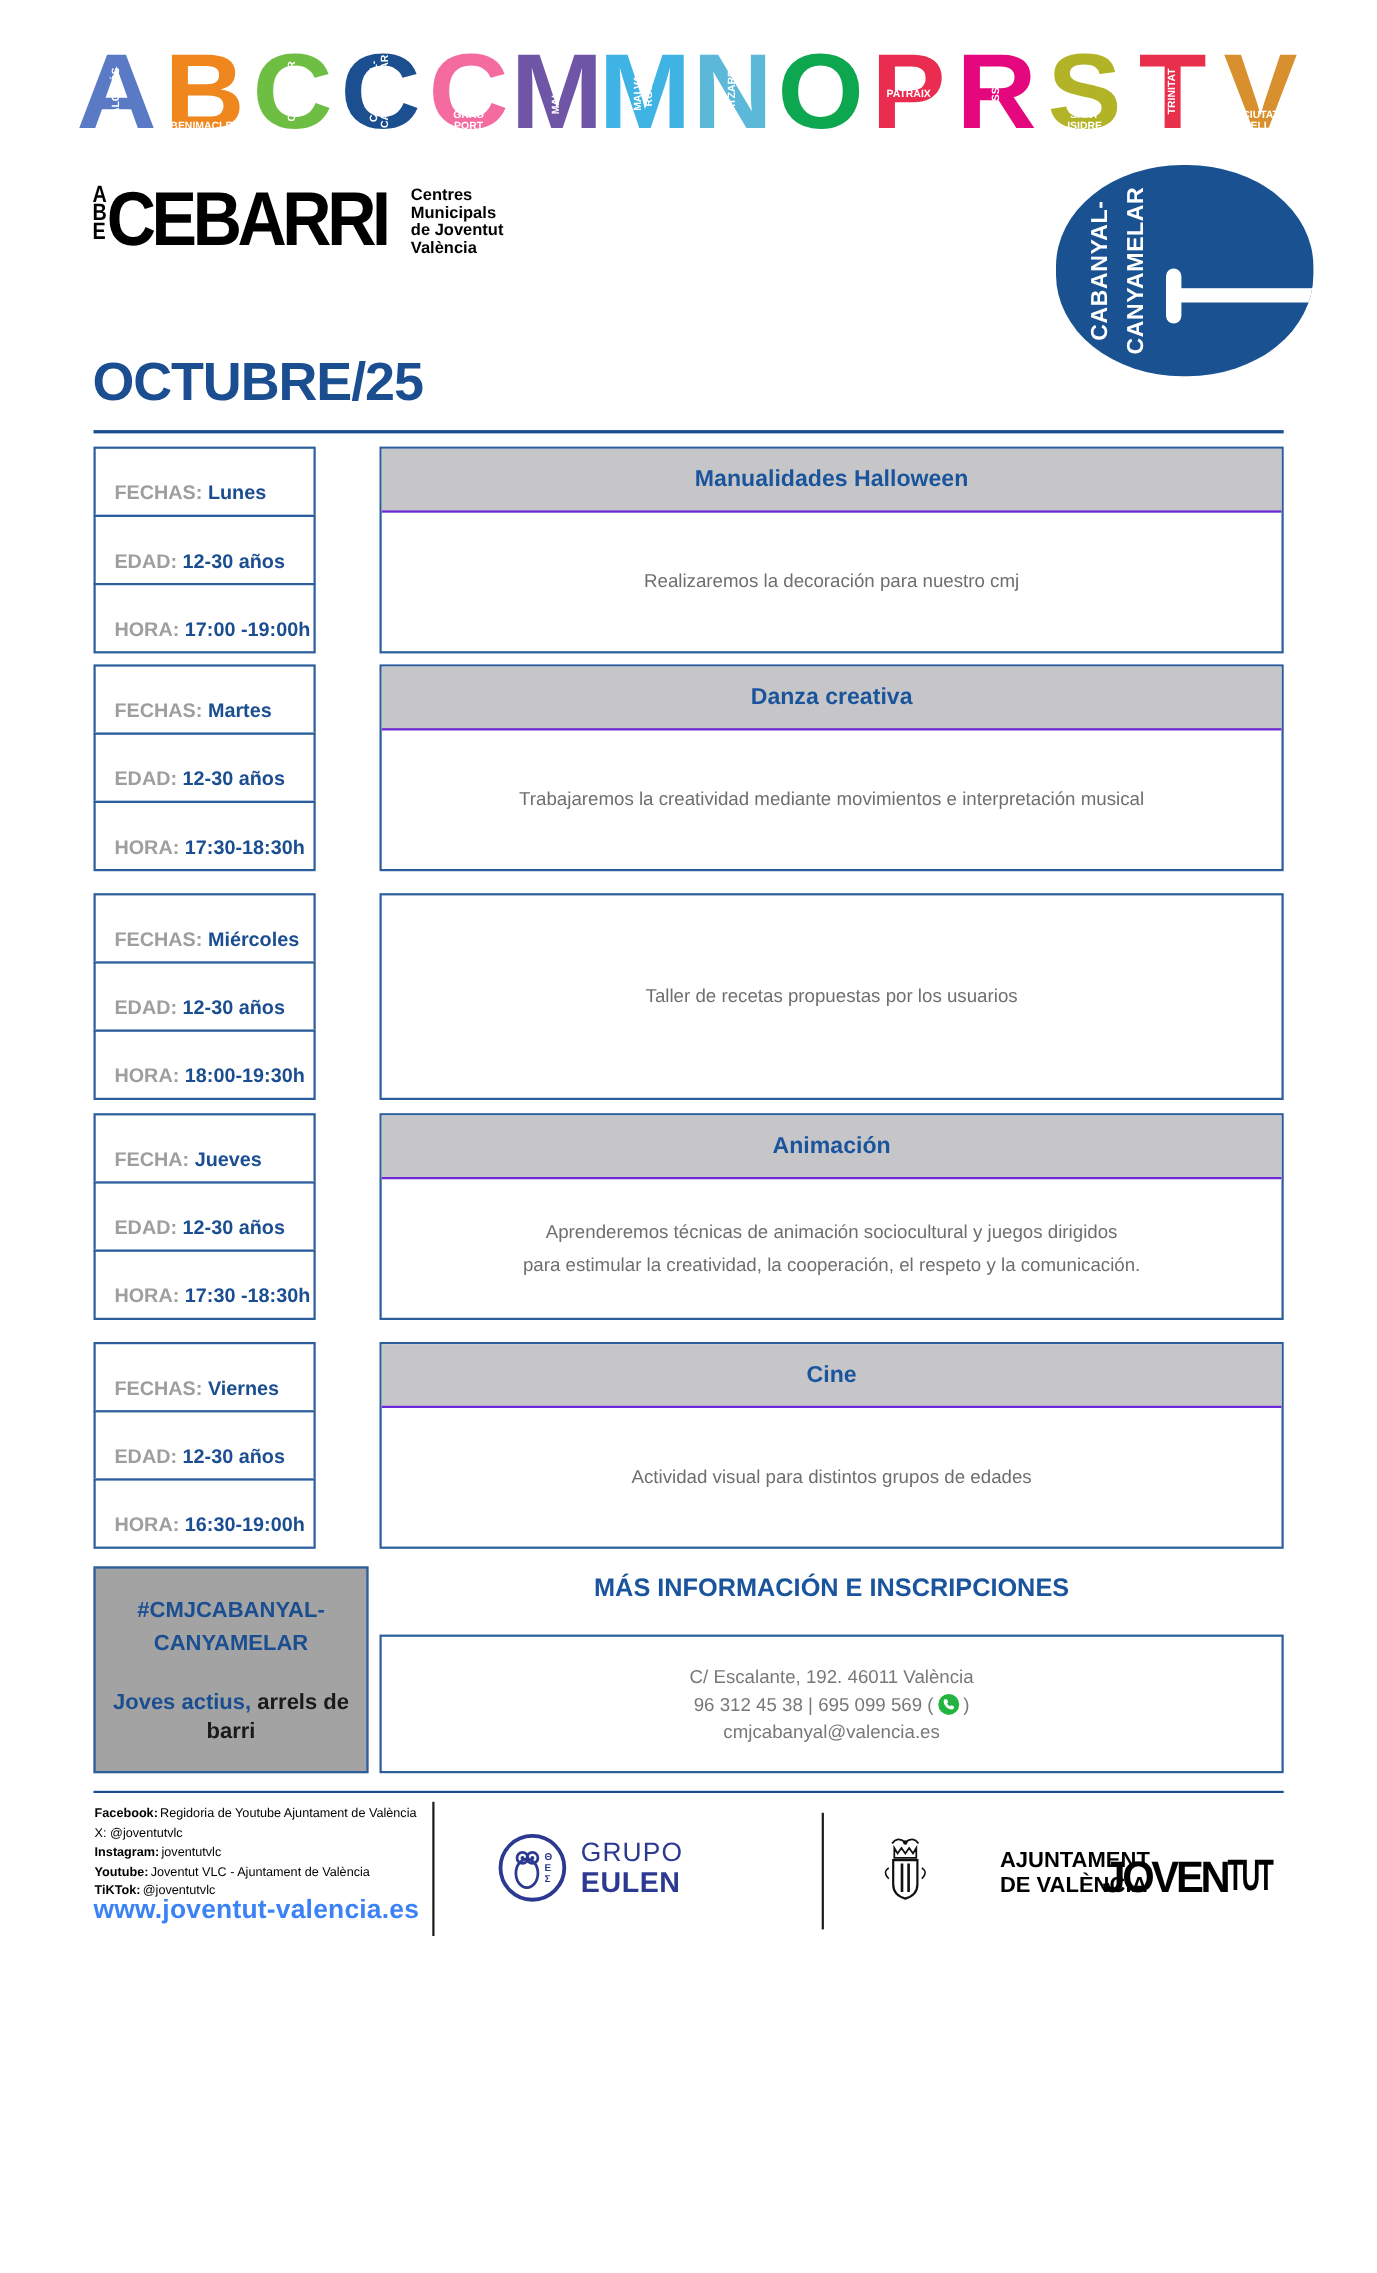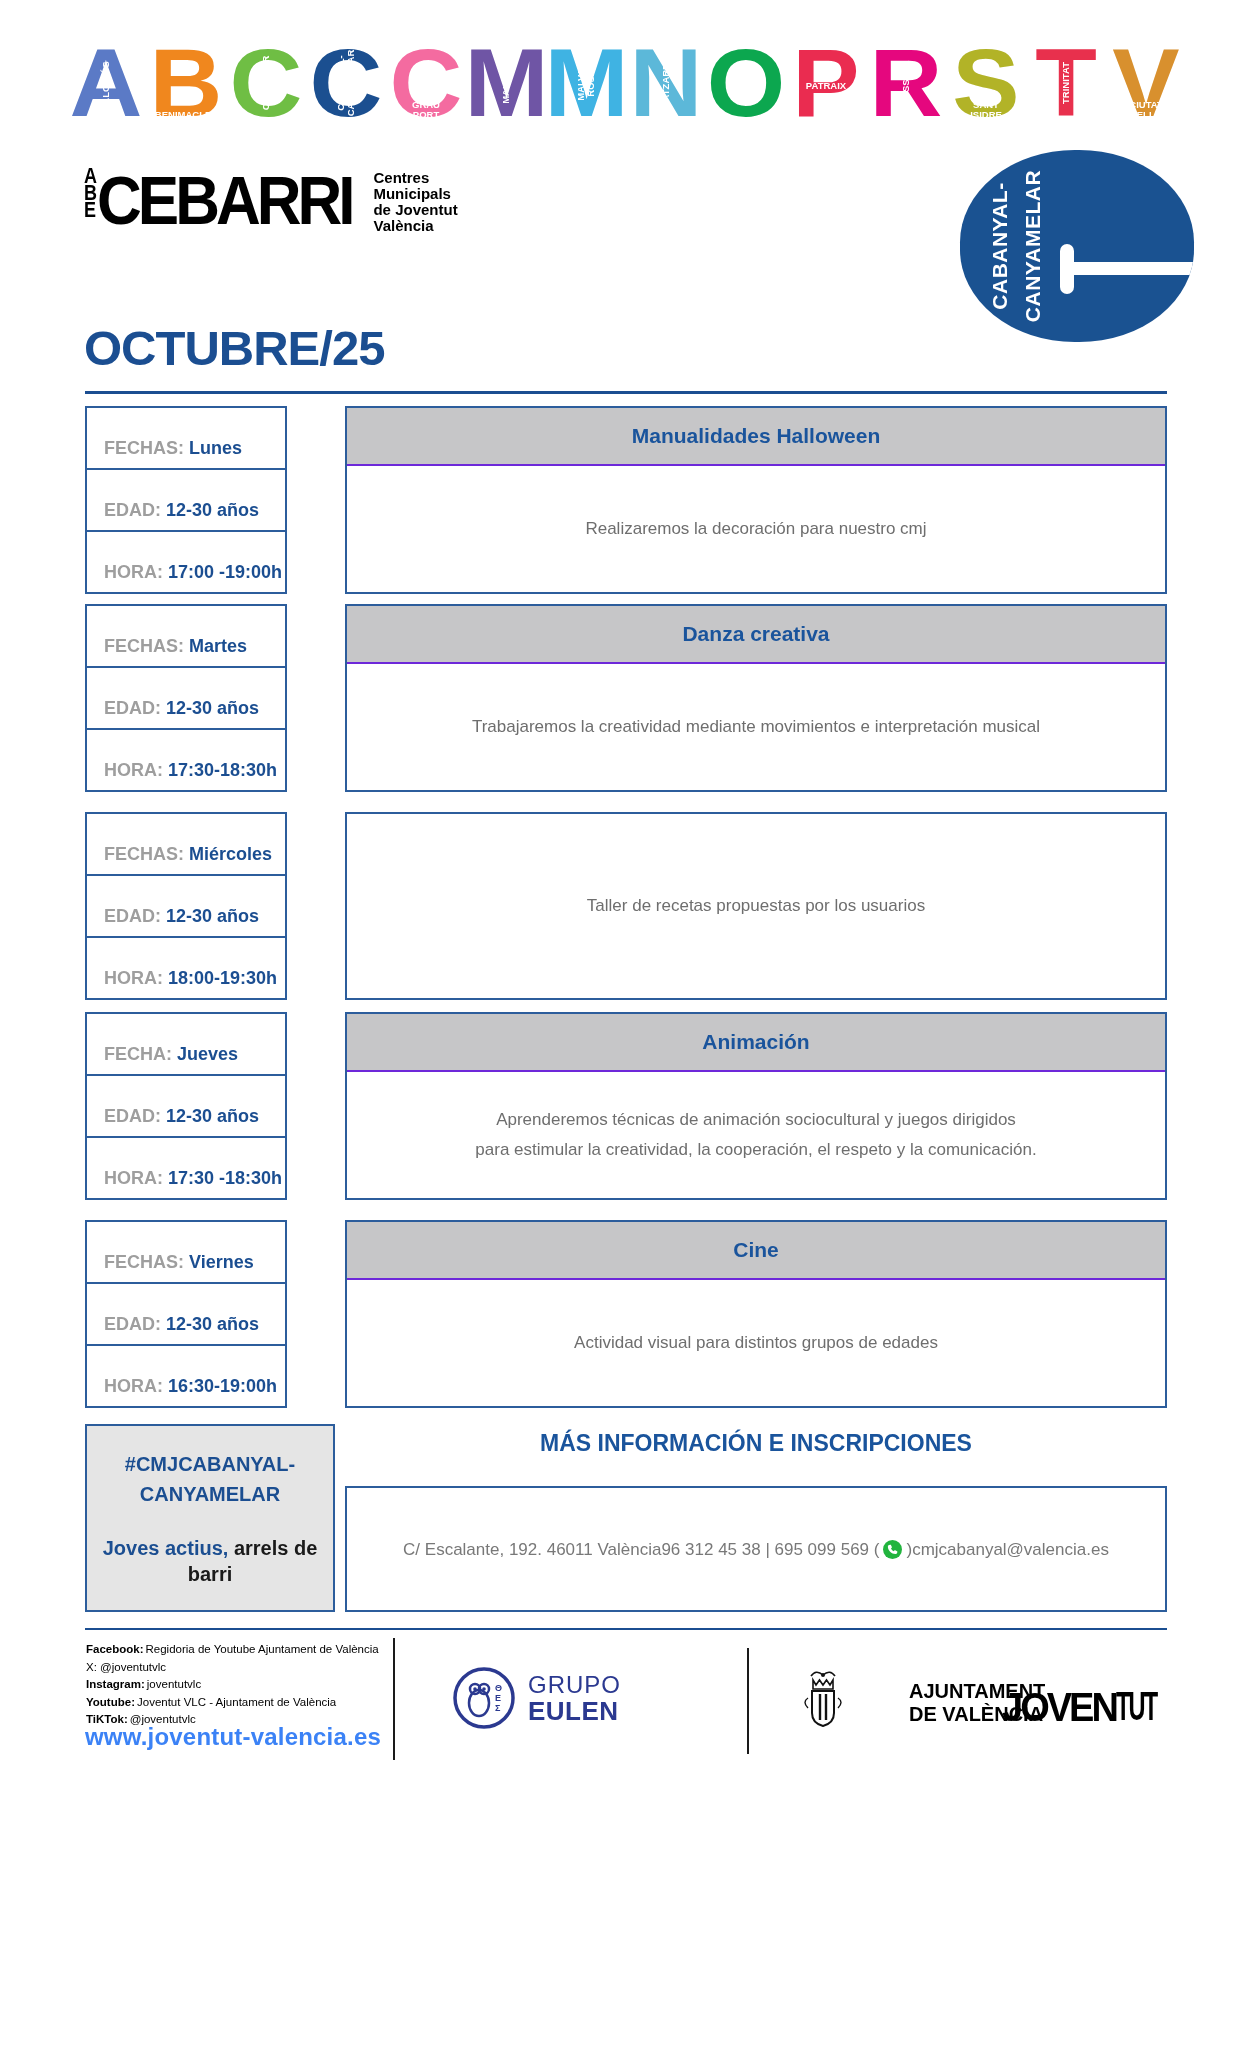--- a/index.html
+++ b/index.html
@@ -43,27 +43,27 @@
   .day-cell{flex:1;border:2px solid #2c5d9c;background:#fff;display:flex;align-items:flex-end;padding:0 0 9px 17px;font-size:18px;font-weight:bold;margin-top:-2px;white-space:pre;}
   .day-cell:first-child{margin-top:0;}
   .day-cell .lbl{color:var(--label_gray);}
   .day-cell .val{color:var(--primary_blue);}
   .act-col{position:absolute;left:260px;right:0;top:0;height:100%;border:2px solid #2c5d9c;background:#fff;display:flex;flex-direction:column;}
   .act-header{height:58px;background:var(--header_gray);border-bottom:2px solid #6d28d9;display:flex;align-items:center;justify-content:center;color:var(--header_title_blue);font-size:21px;font-weight:bold;}
   .act-body{flex:1;display:flex;align-items:center;justify-content:center;color:var(--text_gray);font-size:17px;line-height:30px;text-align:center;white-space:pre-line;padding:0 30px;}
 
   
   .bottom{position:absolute;left:85px;top:1424px;width:1082px;height:188px;}
-  .hash-box{position:absolute;left:0;top:0;width:250px;height:100%;border:2px solid #2c5d9c;background:#e5e5e5;display:flex;flex-direction:column;align-items:center;justify-content:center;text-align:center;font-weight:bold;}
+  .hash-box{position:absolute;left:0;top:0;width:250px;height:100%;border:2px solid #2c5d9c;background:#a3a3a3;display:flex;flex-direction:column;align-items:center;justify-content:center;text-align:center;font-weight:bold;}
   .hash-l1,.hash-l2{color:var(--primary_blue);font-size:20px;line-height:30px;}
   .slogan{margin-top:26px;font-size:20px;line-height:26px;width:215px;}
   .slogan .sb{color:var(--primary_blue);}
   .slogan .sk{color:#1a1a1a;}
   .info-title{position:absolute;left:260px;right:0;top:6px;text-align:center;color:var(--header_title_blue);font-size:23px;font-weight:bold;}
-  .info-box{position:absolute;left:260px;right:0;top:62px;bottom:0;border:2px solid #2c5d9c;background:#fff;display:flex;flex-direction:row;align-items:center;justify-content:center;color:#787878;font-size:17px;line-height:25px;}
+  .info-box{position:absolute;left:260px;right:0;top:62px;bottom:0;border:2px solid #2c5d9c;background:#fff;display:flex;flex-direction:column;align-items:center;justify-content:center;color:#787878;font-size:17px;line-height:25px;}
   .phone-line{display:flex;align-items:center;}
   .wa{display:inline-flex;align-items:center;justify-content:center;width:19px;height:19px;border-radius:50%;background:var(--whatsapp_green);margin:0 4px;}
 
   
   .social{position:absolute;left:86px;top:1641px;font-size:11.5px;line-height:17.5px;color:#000;}
   .soc-line .slab{font-weight:bold;margin-right:2px;}
   .website{position:absolute;left:85px;top:1723px;font-size:24px;font-weight:bold;color:#3b82f6;letter-spacing:.2px;}
   .vdiv{position:absolute;width:2px;background:#1a1a1a;}
   .vdiv1{left:393px;top:1638px;height:122px;}
   .vdiv2{left:747px;top:1648px;height:106px;}

